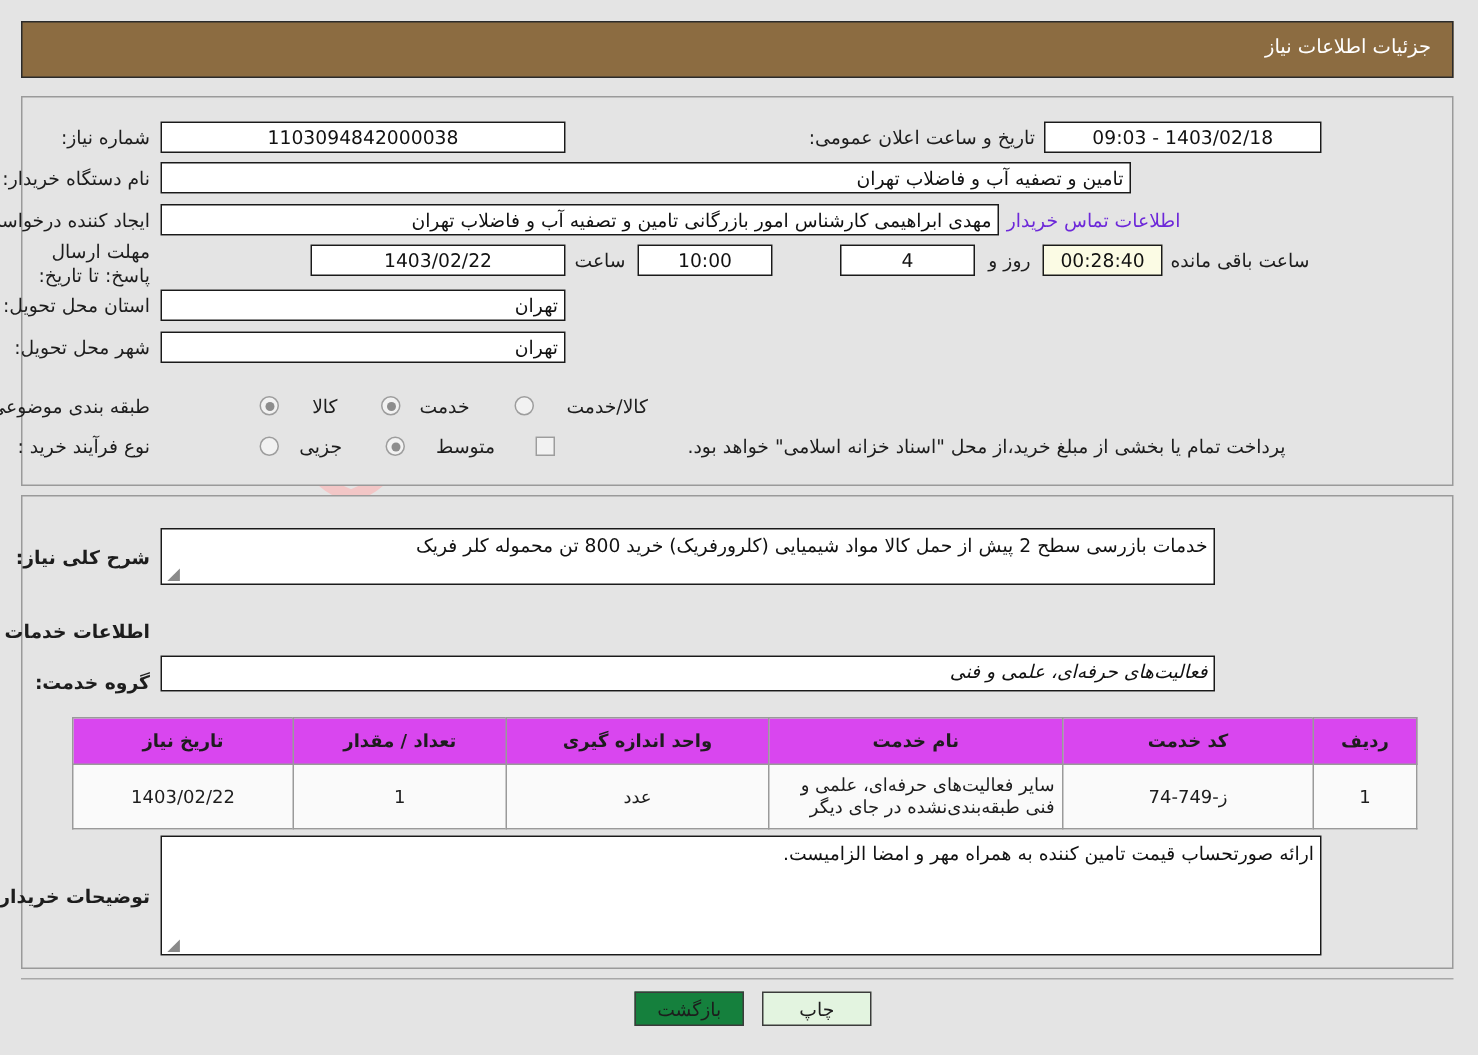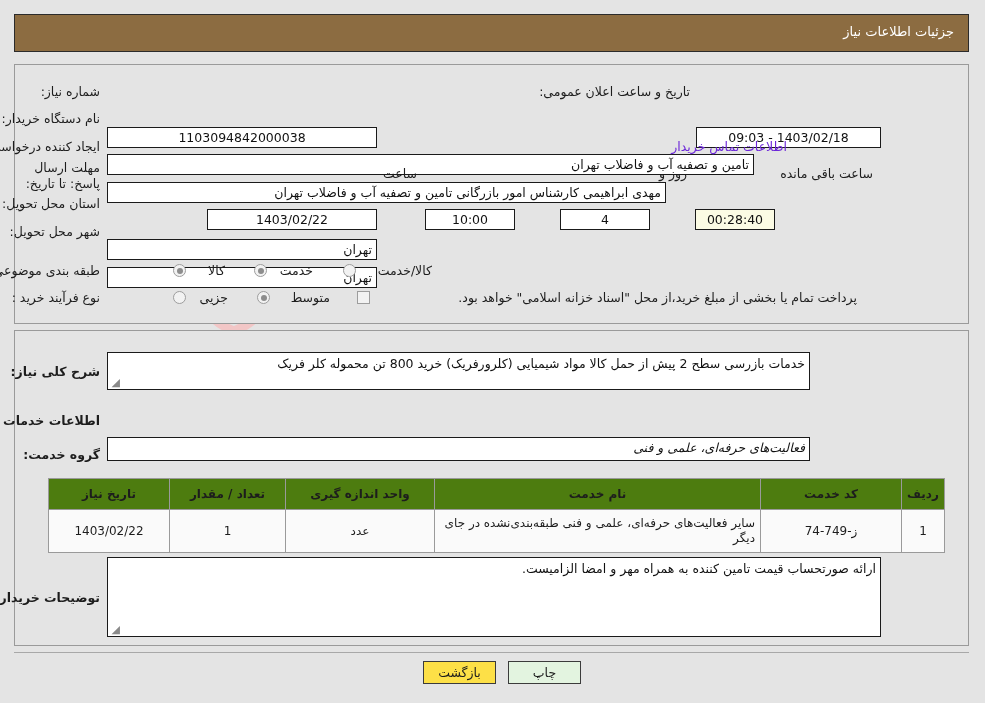--- a/index.html
+++ b/index.html
@@ -94,21 +94,20 @@
     box-sizing: border-box;
     font-size: 12.5px;
     color: #111;
     line-height: 19px;
     height: 21px;
     padding: 0 4px;
     white-space: nowrap;
     overflow: hidden;
     text-overflow: clip;
     z-index: 12;
-    margin-top: 46px;
   }
   .fld.ctr  { text-align: center; }
   .fld.rt   { text-align: right; }
   .fld.cream{ background: #fbfbe4; }
   .link {
     position: absolute;
     font-size: 12.5px;
     color: #6d28d9;
     white-space: nowrap;
     cursor: pointer;
@@ -181,26 +180,26 @@
     position: absolute;
     left: 48px;
     top: 478px;
     width: 897px;
     border-collapse: collapse;
     font-size: 12px;
     z-index: 12;
     background: #fff;
   }
   #tbl th {
-    background: #4d7c0f;
+    background: #d946ef;
     border: 1px solid #9a9a9a;
     font-weight: bold;
     color: #1d1d1d;
     height: 26px;
-    padding: 2px 0;
+    padding: 2px 13px;
     text-align: center;
   }
   #tbl td {
     background: #fafafa;
     border: 1px solid #9a9a9a;
     color: #1d1d1d;
     padding: 4px 5px;
     text-align: center;
     vertical-align: middle;
     height: 34px;
@@ -222,21 +221,21 @@
     height: 23px;
     border: 1px solid #3b3b3b;
     box-sizing: border-box;
     font-size: 12.5px;
     line-height: 21px;
     text-align: center;
     cursor: pointer;
     color: #1d1d1d;
     z-index: 12;
   }
-  .btn.back  { background: #fde047; }
+  .btn.back  { background: #15803d; }
   .btn.print { background: #e3f4e0; }
 </style>
 </head>
 <body>
 
 <div id="page">
 
   <div id="watermark">
     <svg class="wm-shield" viewBox="0 0 72 90">
       <path d="M36 3 L68 15 L68 47 C68 68 54 80 36 87 C18 80 4 68 4 47 L4 15 Z" fill="none" stroke="#f2c6c6" stroke-width="9"></path>

